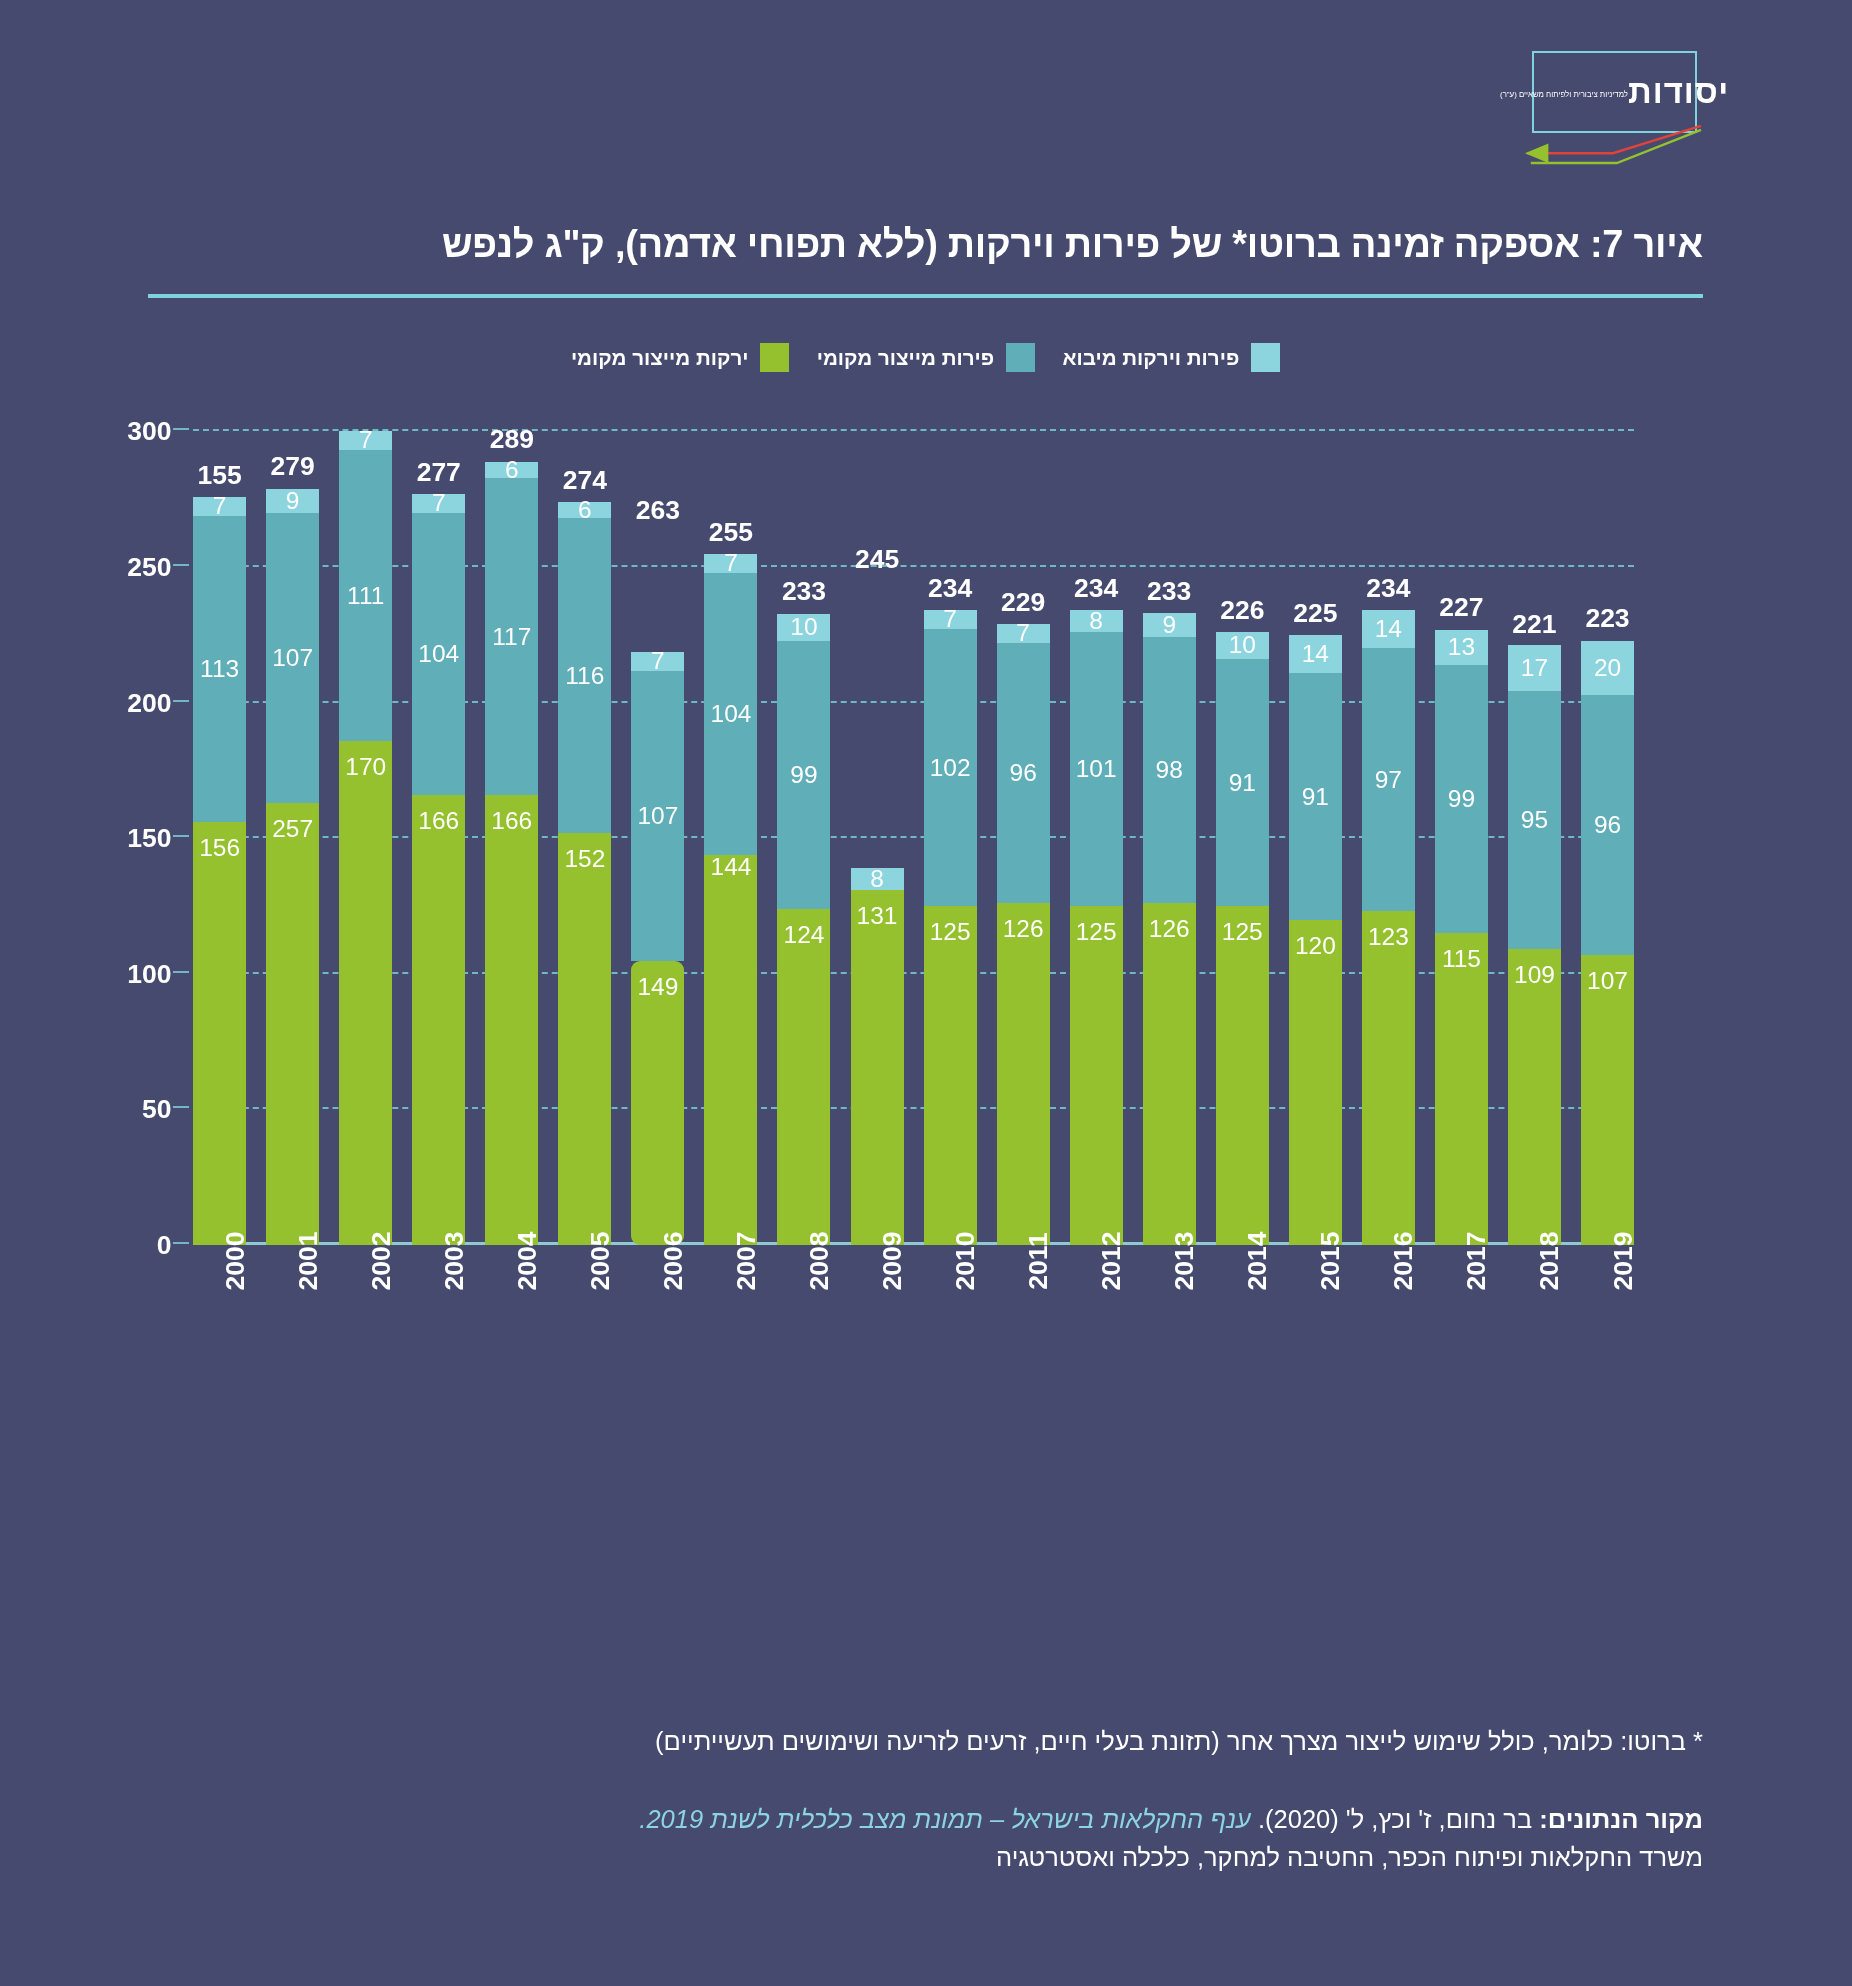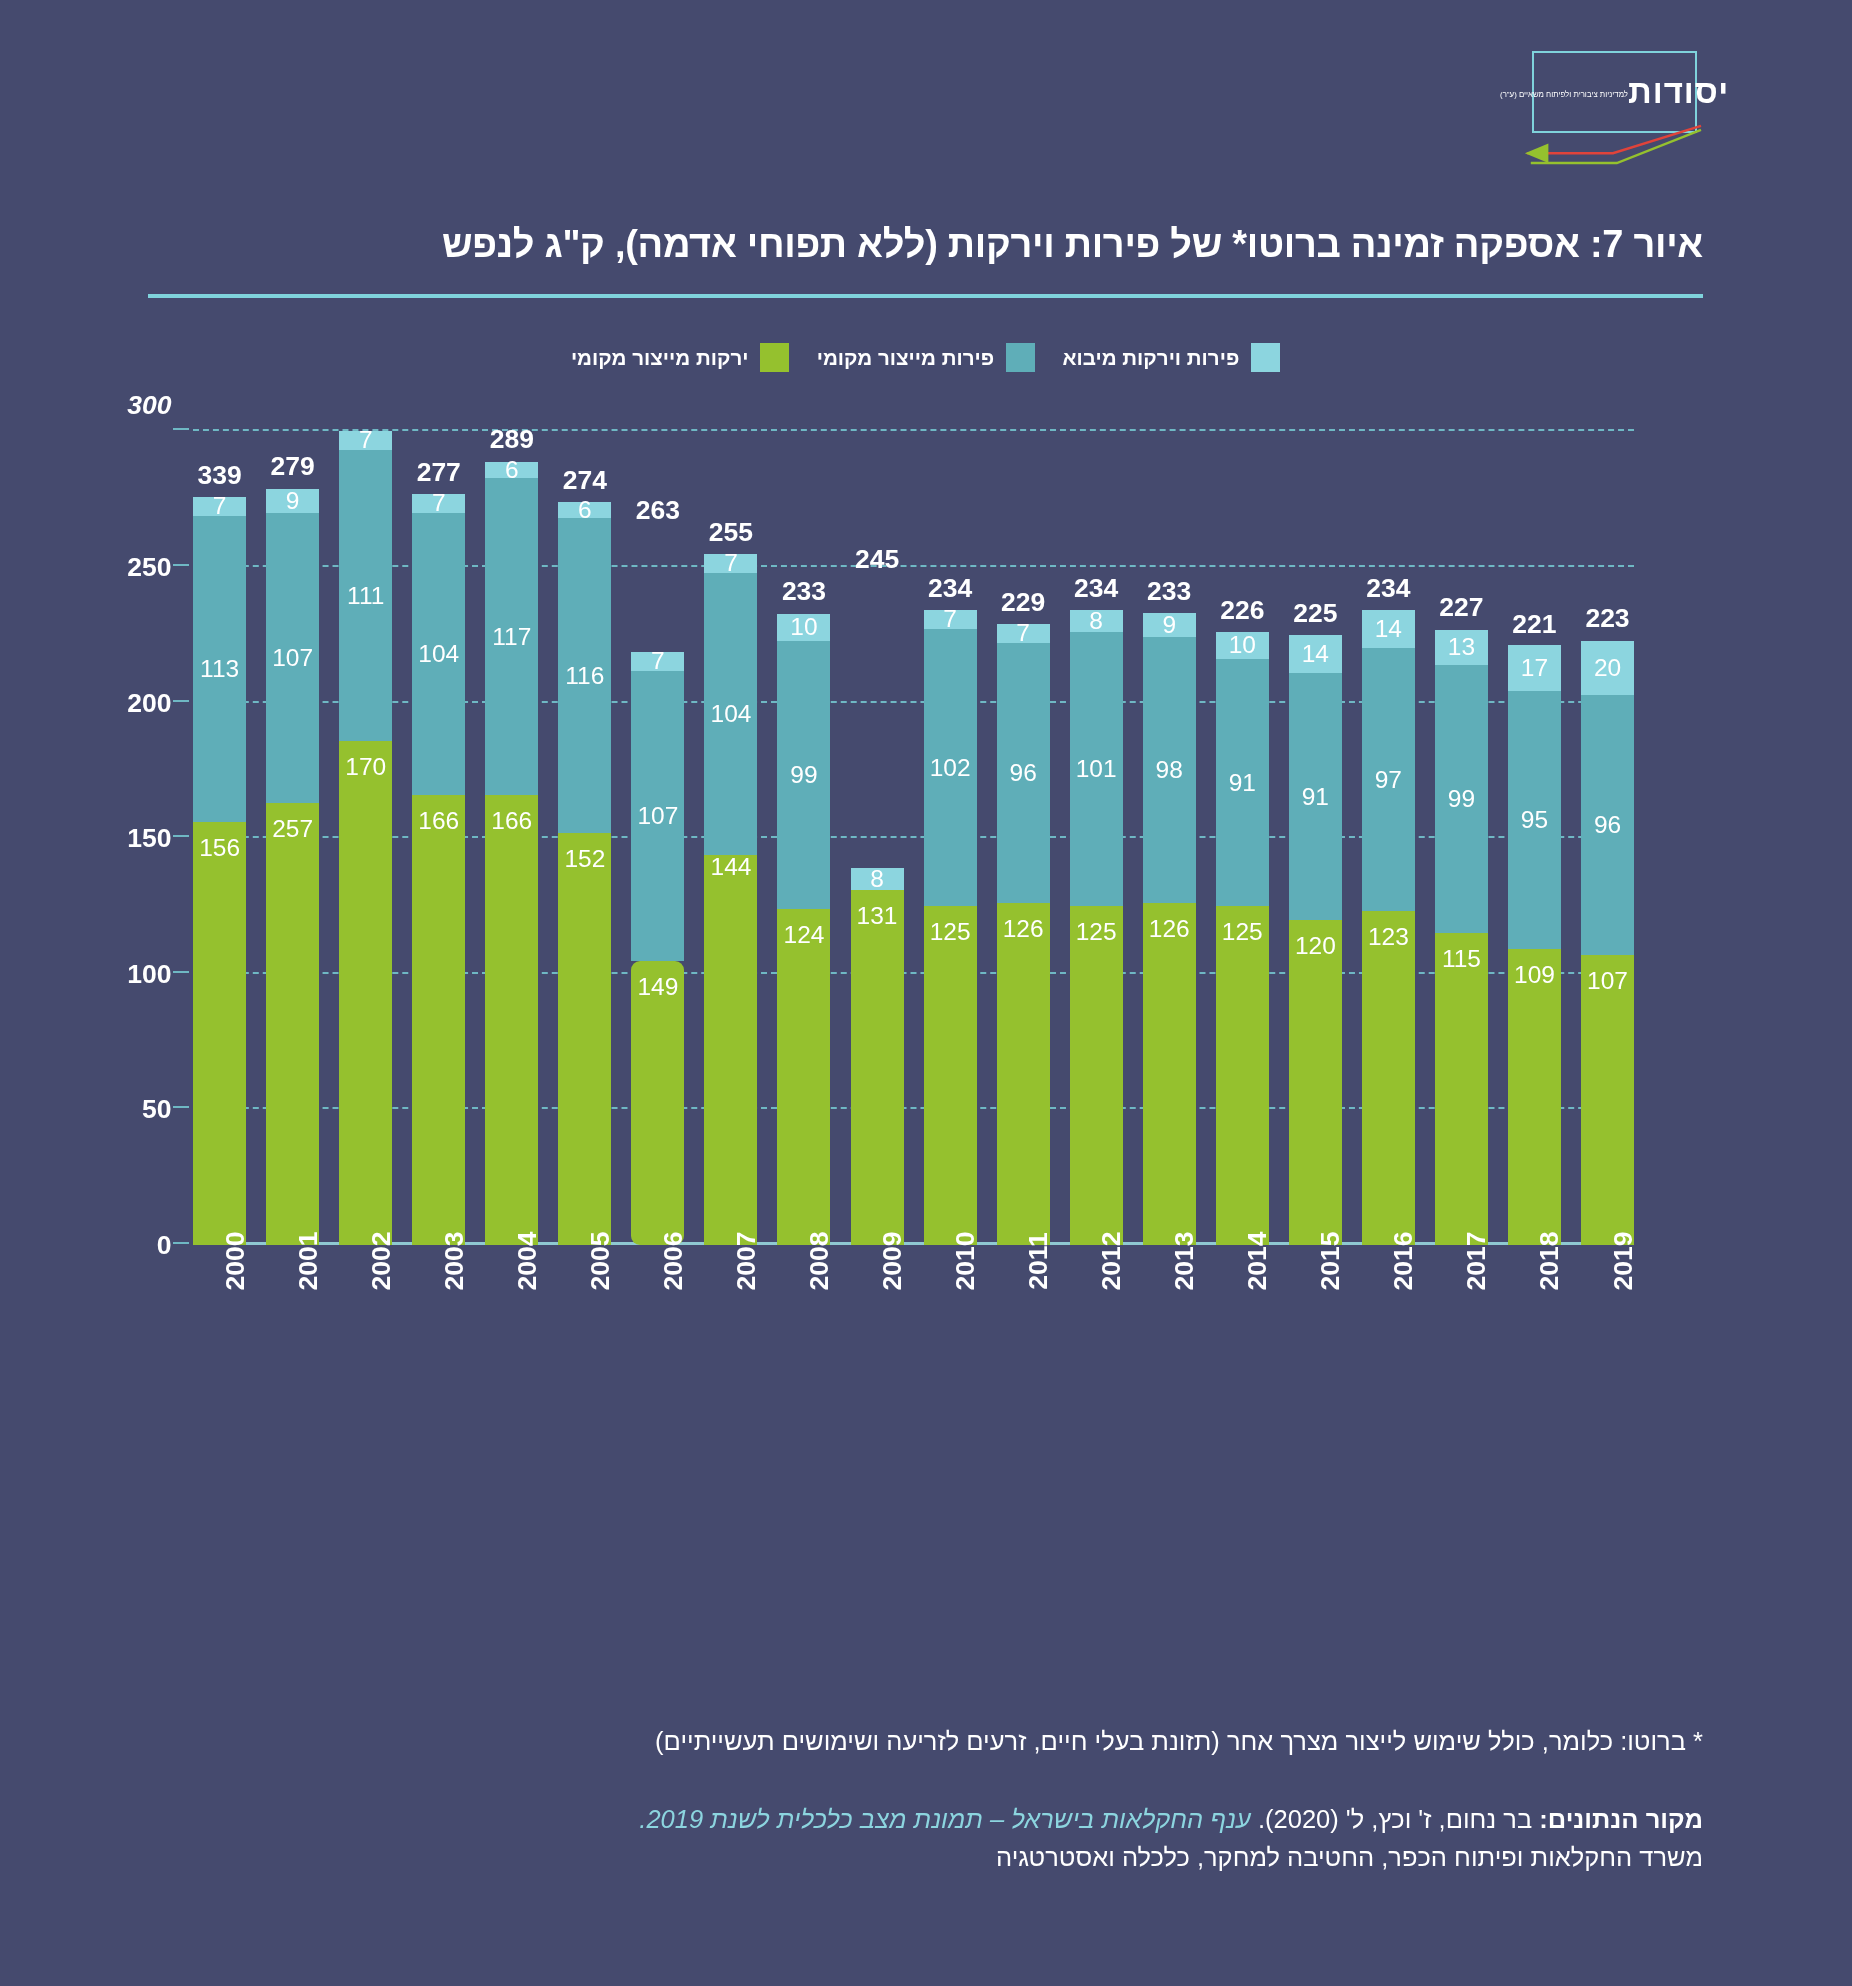--- a/index.html
+++ b/index.html
@@ -168,26 +168,26 @@
         <div class="ytick-label" style="bottom: 136px; transform: translateY(50%);">50</div>
         <div class="ytick-dash" style="bottom: 136px;"></div>
         <div class="ytick-label" style="bottom: 271px; transform: translateY(50%);">100</div>
         <div class="ytick-dash" style="bottom: 271px;"></div>
         <div class="ytick-label" style="bottom: 407px; transform: translateY(50%);">150</div>
         <div class="ytick-dash" style="bottom: 407px;"></div>
         <div class="ytick-label" style="bottom: 542px; transform: translateY(50%);">200</div>
         <div class="ytick-dash" style="bottom: 542px;"></div>
         <div class="ytick-label" style="bottom: 678px; transform: translateY(50%);">250</div>
         <div class="ytick-dash" style="bottom: 678px;"></div>
-        <div class="ytick-label" style="bottom: 840px; transform: translateY(50%); font-style: italic;">300</div>
+        <div class="ytick-label" style="bottom: 814px; transform: translateY(50%);">300</div>
         <div class="ytick-dash" style="bottom: 814px;"></div>
       </div>
     <div class="bars" id="bars">
         <div class="bar-col">
-          <div class="bar-total" style="bottom: 748px; position: absolute; left: 50%;">339</div>
+          <div class="bar-total" style="bottom: 748px; position: absolute; left: 50%;">155</div>
           <div class="seg seg-import" style="height: 19px;">
             <span class="seg-val">7</span>
           </div>
           <div class="seg seg-fruit" style="height: 306px;">
             <span class="seg-val" style="position: absolute; top: 50%; transform: translateY(-50%);">113</span>
           </div>
           <div class="seg seg-veg" style="height: 423px;">
             <span class="seg-val" style="position: absolute; top: 13.7px;">156</span>
           </div>
           <div class="xlabel">2000</div>

